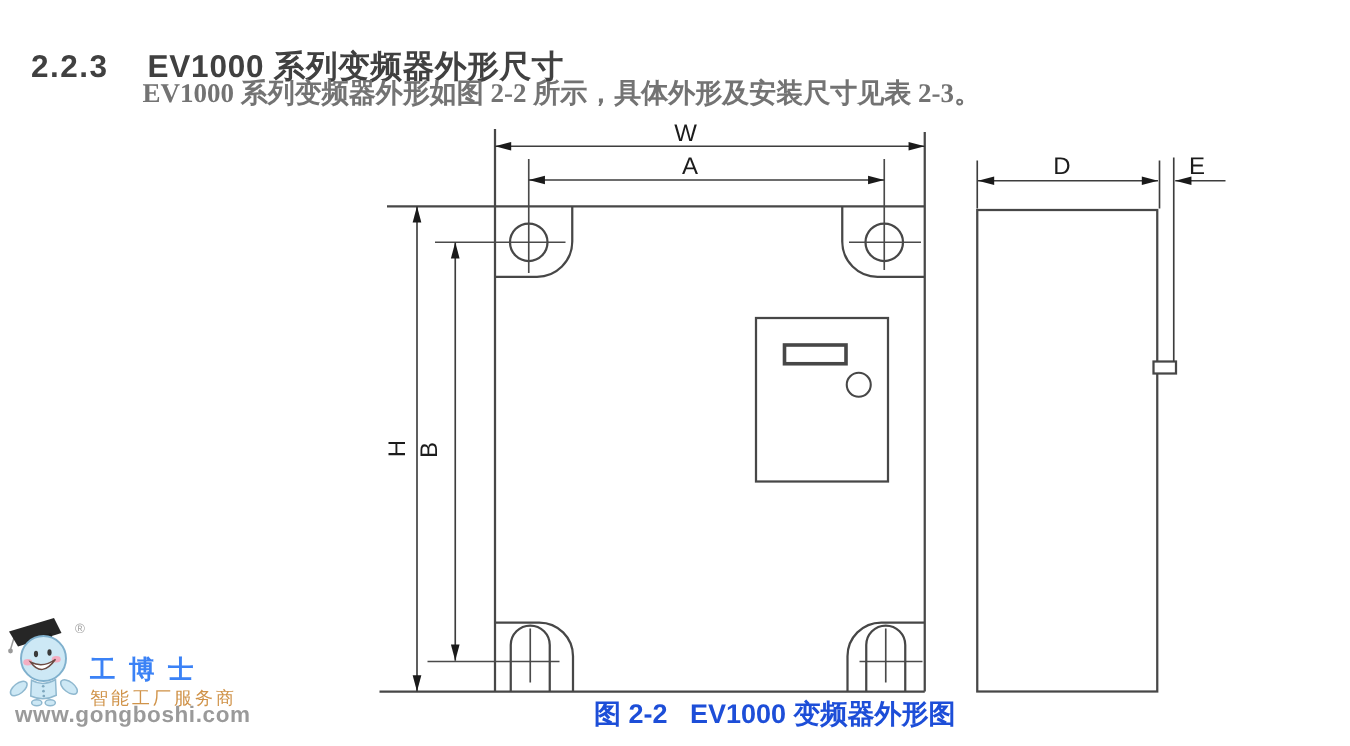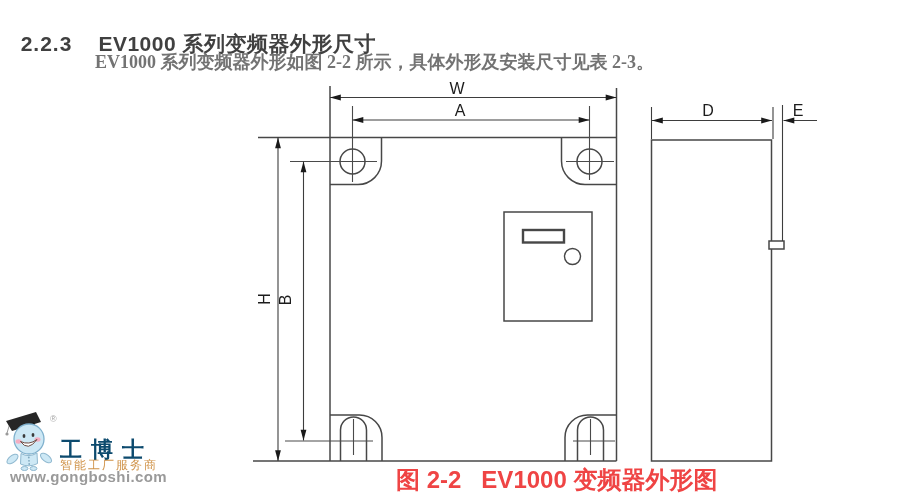--- a/index.html
+++ b/index.html
@@ -12,29 +12,29 @@
     color:#404040;white-space:pre;letter-spacing:0.5px;
   }
   .heading .num{margin-right:26px;letter-spacing:1px;}
   .intro{
     position:absolute;left:95px;top:50px;font-size:18px;color:#737373;
     font-family:"Liberation Serif",serif;white-space:pre;font-weight:bold;
   }
   svg.drawing{position:absolute;left:0;top:0;}
   .dimtext{font-family:"Liberation Sans",sans-serif;font-size:16px;fill:#1c1c1c;}
   .caption{
-    position:absolute;left:396px;top:464px;font-size:24px;font-weight:bold;
-    color:#ef4444;white-space:pre;
+    position:absolute;left:396px;top:464px;font-size:18px;font-weight:bold;
+    color:#1d4ed8;white-space:pre;
   }
   .watermark{position:absolute;left:0;top:405px;width:180px;height:92px;}
   .wm-mascot{position:absolute;left:3px;top:5px;}
   .wm-reg{position:absolute;left:50px;top:9px;font-size:9px;color:#a6a6a6;}
   .wm-brand{
-    position:absolute;left:60px;top:30px;font-size:22px;font-weight:bold;
-    font-family:Liberation Sans, sans-serif;color:#0c4a6e;letter-spacing:9px;white-space:nowrap;
+    position:absolute;left:60px;top:30px;font-size:17px;font-weight:bold;
+    font-family:Liberation Sans, sans-serif;color:#3b82f6;letter-spacing:9px;white-space:nowrap;
   }
   .wm-tagline{
     position:absolute;left:60px;top:52px;font-size:12px;color:#d09349;
     letter-spacing:2px;white-space:nowrap;
   }
   .wm-url{
     position:absolute;left:10px;top:63px;font-size:15px;font-weight:bold;
     color:#9a9a9a;letter-spacing:0.4px;white-space:nowrap;
   }
 </style>

